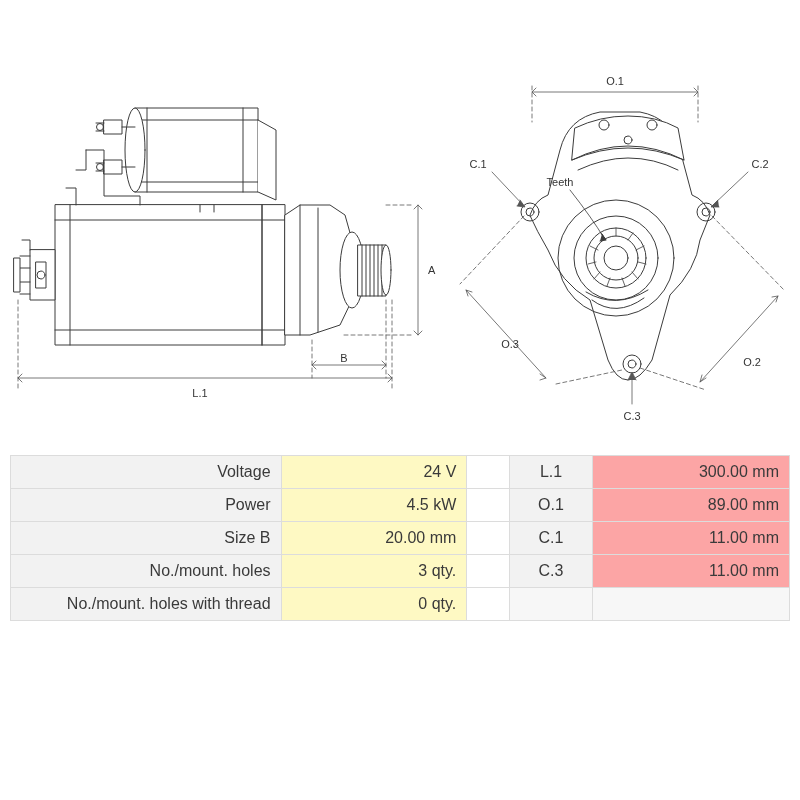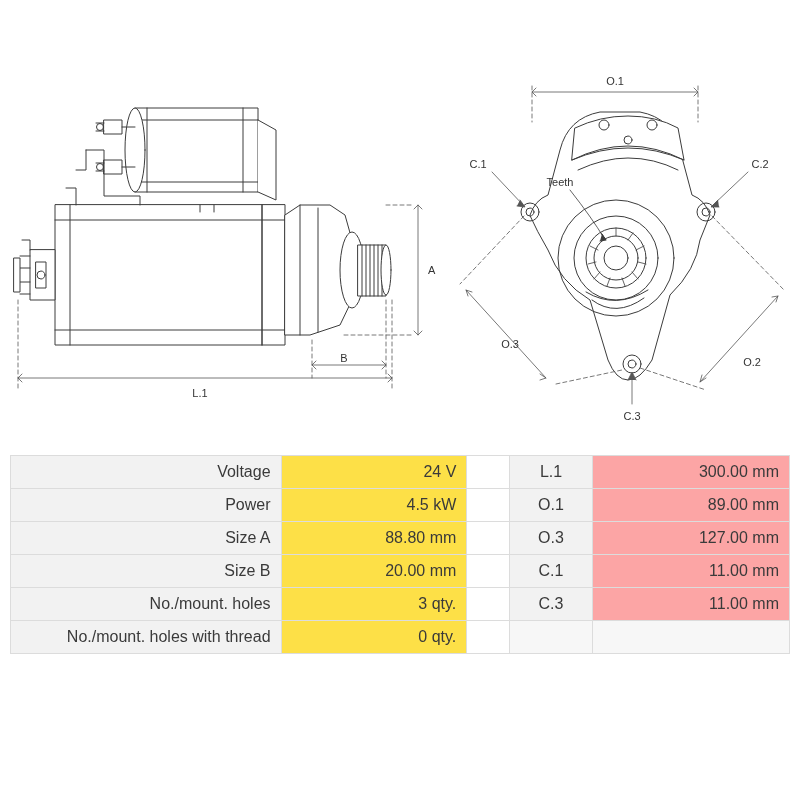--- a/index.html
+++ b/index.html
@@ -47,21 +47,21 @@
     color: #3a3a3a;
   }
   td.lbl {
     text-align: right;
     width: 228px;
     background: #f2f2f2;
   }
   td.val {
     text-align: right;
     width: 150px;
-    background: #fde047;
+    background: #fef9c3;
   }
   td.lbl2 {
     text-align: center;
     width: 56px;
     background: #f2f2f2;
   }
   td.val2 {
     text-align: right;
     width: 160px;
     background: #fca5a5;
@@ -271,27 +271,20 @@
           <td class="val2">300.00 mm</td>
         </tr>
         <tr>
           <td class="lbl">Power</td>
           <td class="val">4.5 kW</td>
           <td class="gapcell"></td>
           <td class="lbl2">O.1</td>
           <td class="val2">89.00 mm</td>
         </tr>
         <tr>
-          <td class="lbl">Size A</td>
-          <td class="val">88.80 mm</td>
-          <td class="gapcell"></td>
-          <td class="lbl2">O.3</td>
-          <td class="val2">127.00 mm</td>
-        </tr>
-        <tr>
           <td class="lbl">Size B</td>
           <td class="val">20.00 mm</td>
           <td class="gapcell"></td>
           <td class="lbl2">C.1</td>
           <td class="val2">11.00 mm</td>
         </tr>
         <tr>
           <td class="lbl">No./mount. holes</td>
           <td class="val">3 qty.</td>
           <td class="gapcell"></td>

